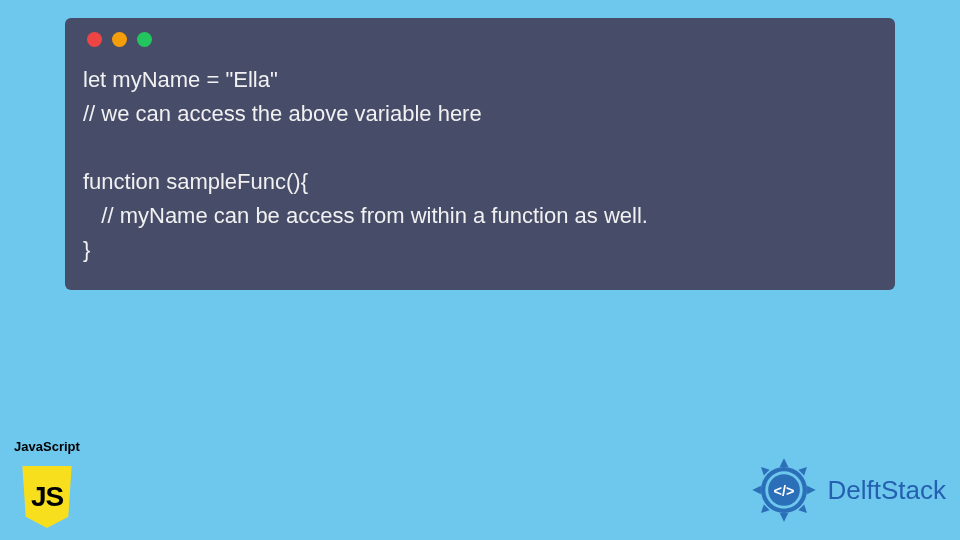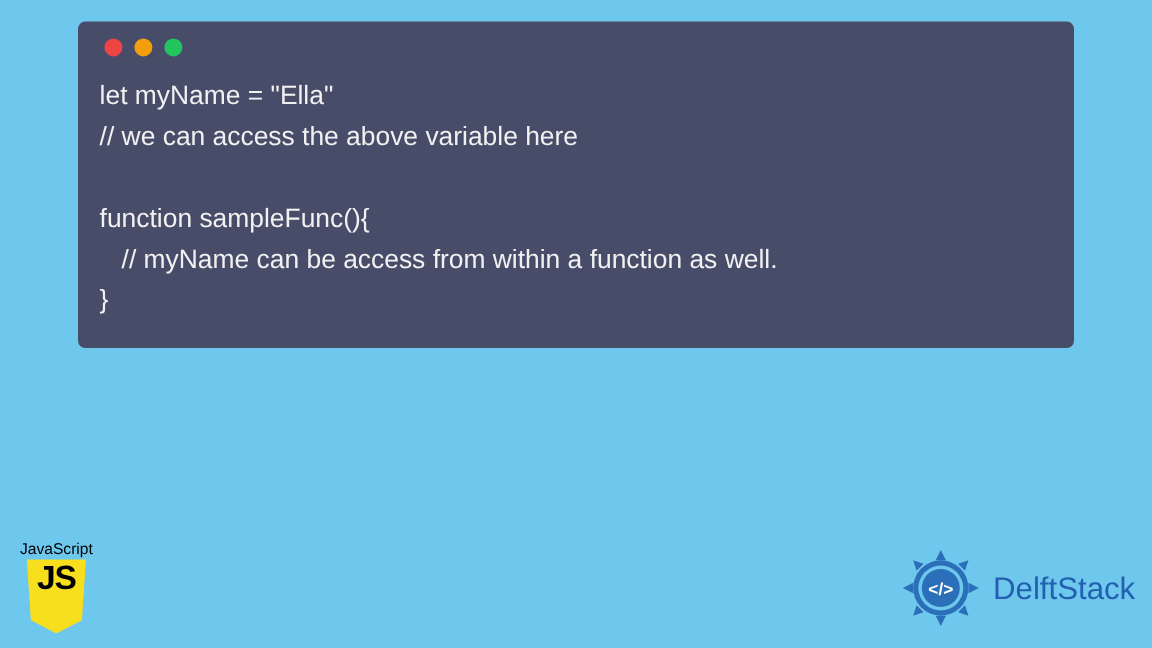--- a/index.html
+++ b/index.html
@@ -44,33 +44,33 @@
   }
   .js-badge {
     position: absolute;
     left: 12px;
     bottom: 12px;
     width: 70px;
     text-align: center;
   }
   .js-badge .label {
     font-size: 13px;
-    font-weight: normal;
+    font-weight: bold;
     color: #000;
-    margin-bottom: 1px;
+    margin-bottom: 12px;
   }
   .js-badge .shield {
     width: 56px;
     height: 62px;
     background: #f7df1e;
     margin: 0 auto;
     clip-path: polygon(6% 0, 94% 0, 88% 82%, 50% 100%, 12% 82%);
     position: relative;
     display: flex;
-    align-items: flex-start;
+    align-items: center;
     justify-content: center;
   }
   .js-badge .shield-text {
     font-weight: bold;
     font-size: 28px;
     color: #000;
     letter-spacing: -1px;
   }
   .delft-logo {
     position: absolute;

